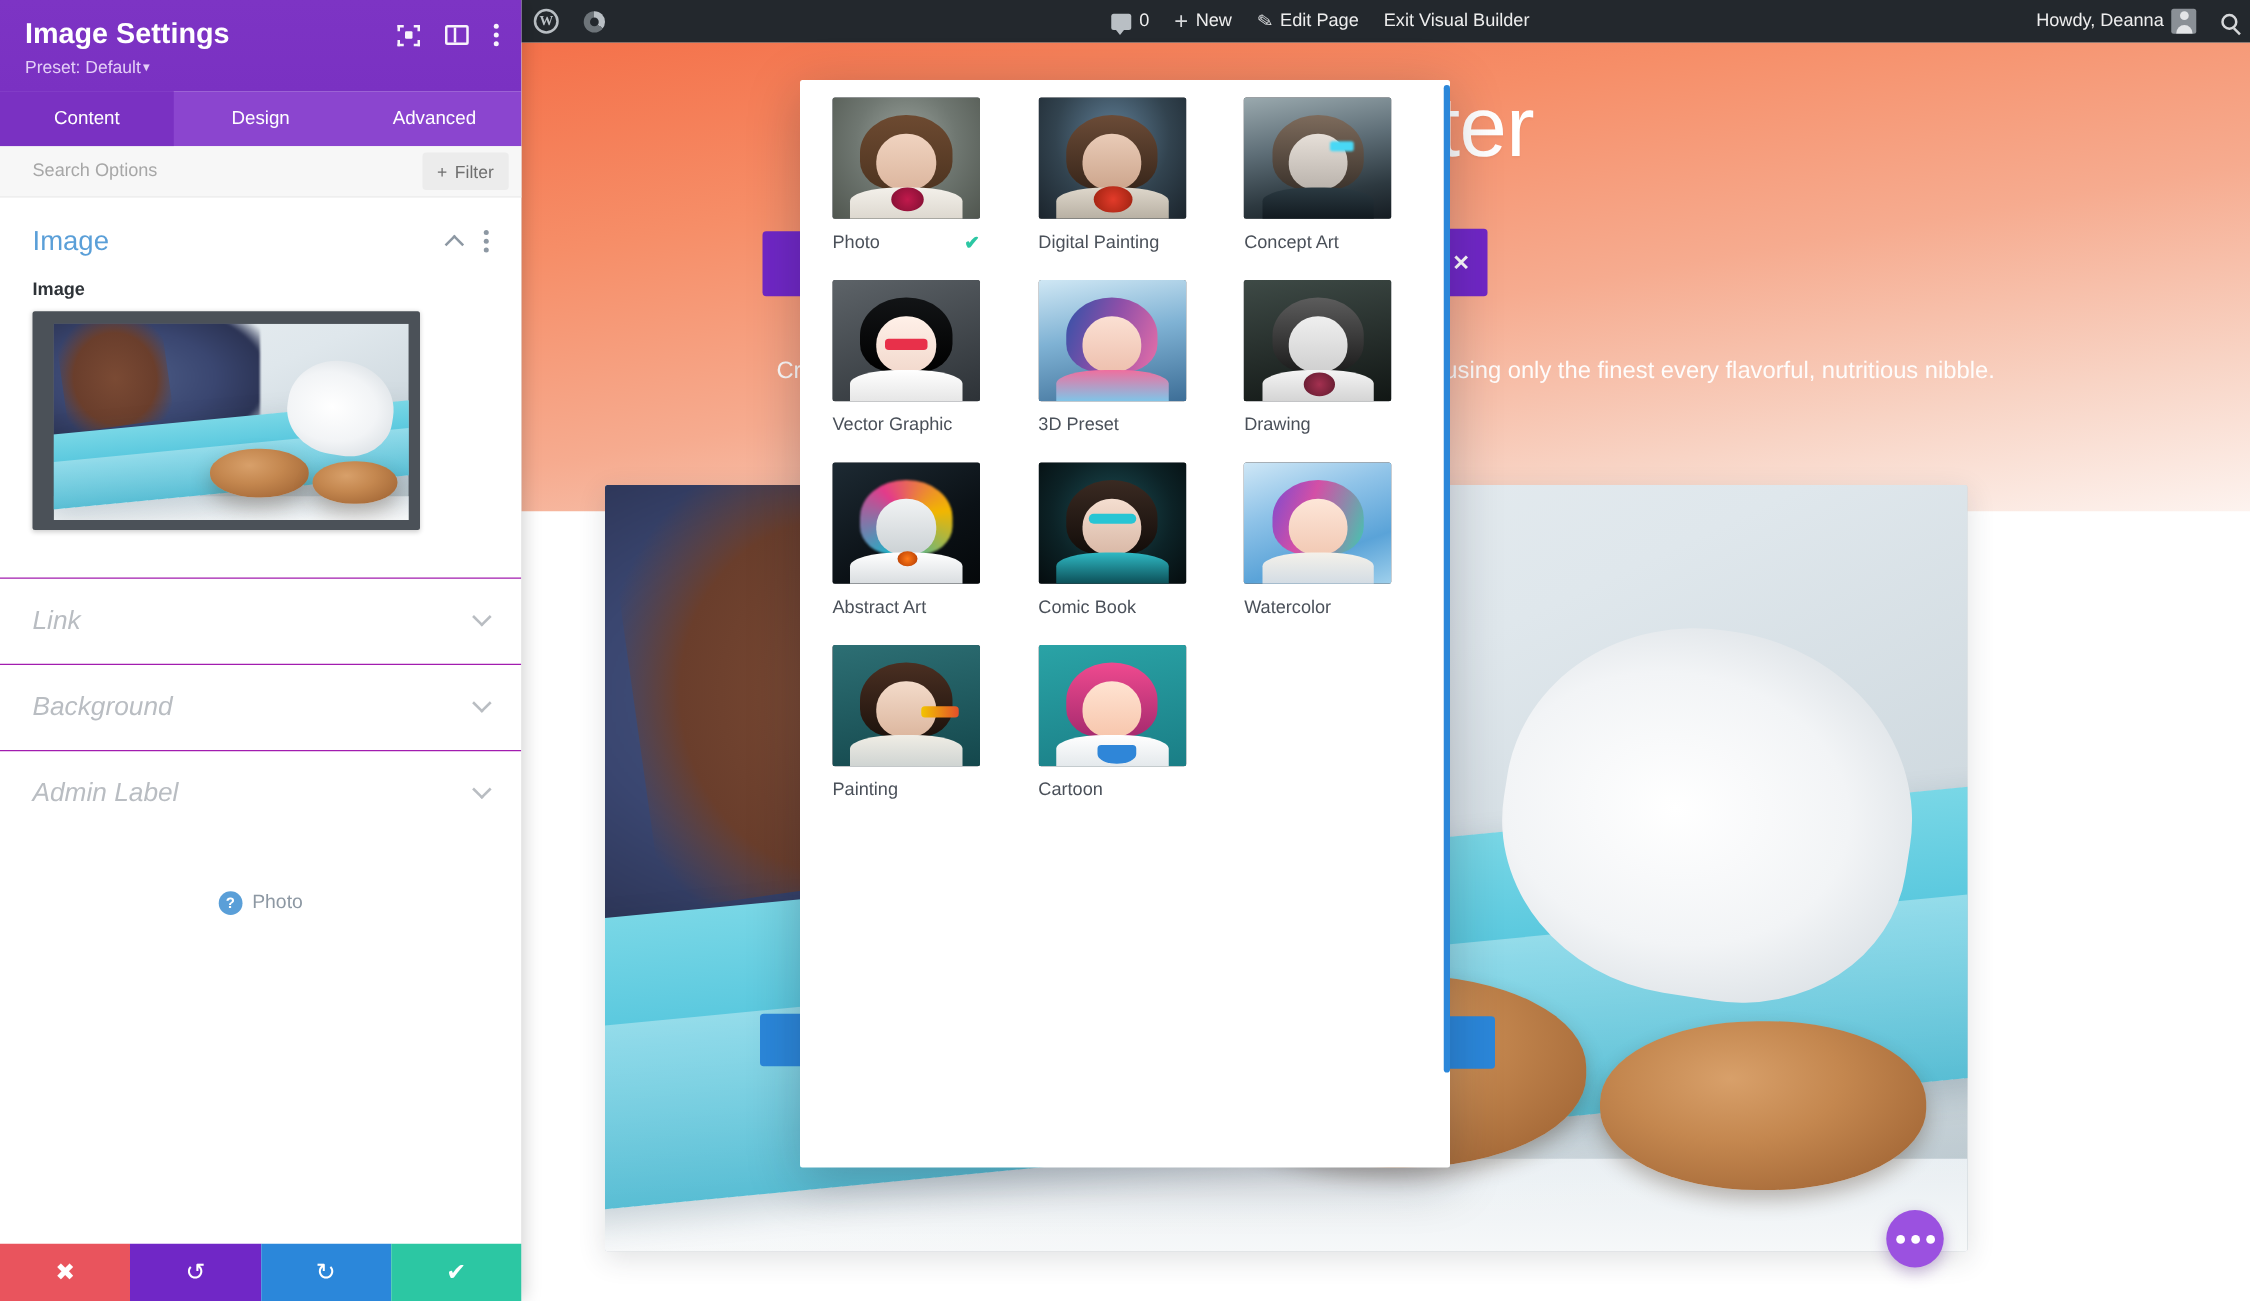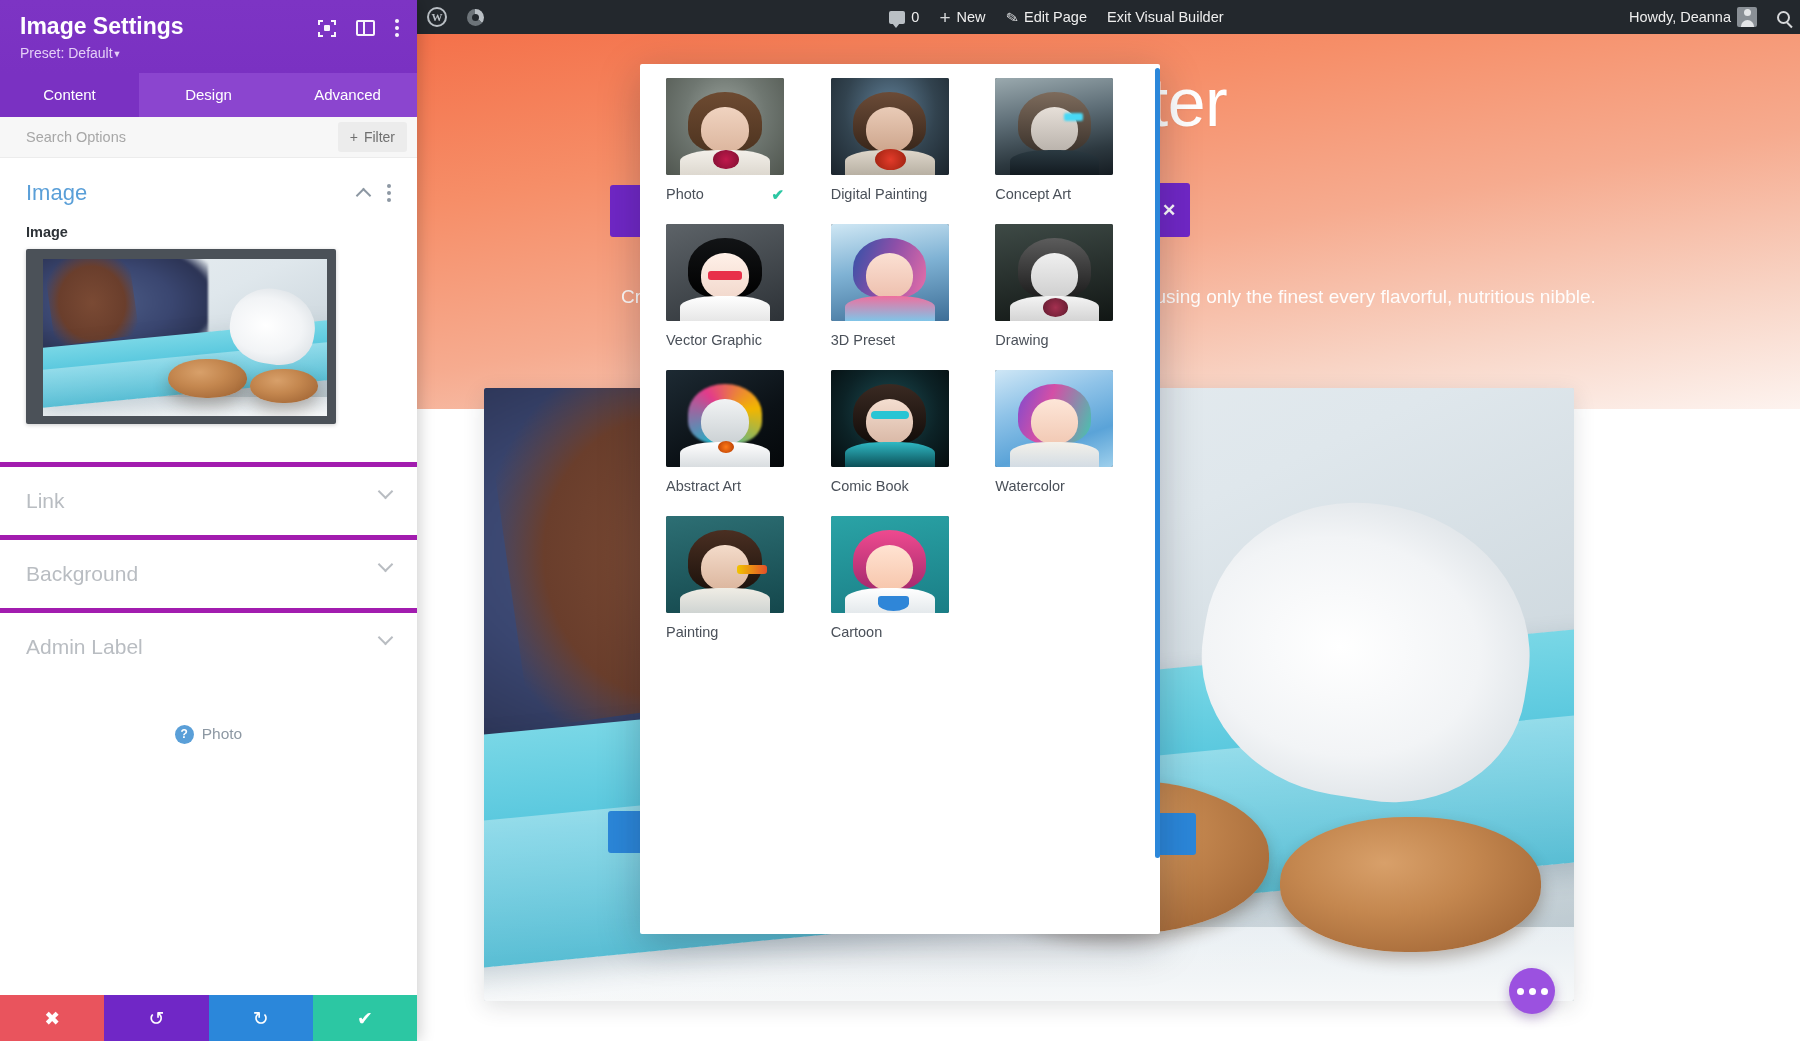--- a/index.html
+++ b/index.html
@@ -234,22 +234,22 @@
     font-size:14.5px; color:#2e3338; font-weight:700; margin:18px 0 9px;
   }
   .image-preview {
     width:310px; height:175px; border-radius:2px; overflow:hidden;
     background:#4b5158; position:relative; cursor:pointer;
     box-shadow:0 1px 4px rgba(0,0,0,.2);
   }
   .image-preview .inner { position:absolute; left:17px; top:10px; right:9px; bottom:8px; overflow:hidden; }
 
   .section-row {
-    padding:22px 26px; border-top:5px solid #a21caf;
-    display:flex; cursor:pointer;
+    padding:22px 26px; border-top:1px solid #a21caf;
+    display:flex; align-items:center; cursor:pointer;font-style:italic;
   }
   .section-row-title { color:#b9bdc2; font-size:21px; font-weight:400; }
   .chev-down {
     margin-left:auto; width:11px; height:11px;
     border-right:2px solid #b9bdc2; border-bottom:2px solid #b9bdc2;
     transform:rotate(45deg); position:relative; top:-3px;
   }
 
   .help-wrap { display:flex; justify-content:center; padding:44px 0 0; }
   .help-btn {

